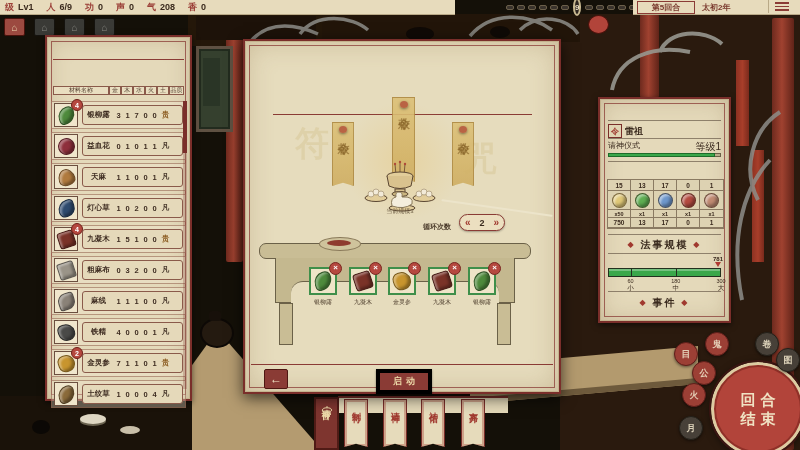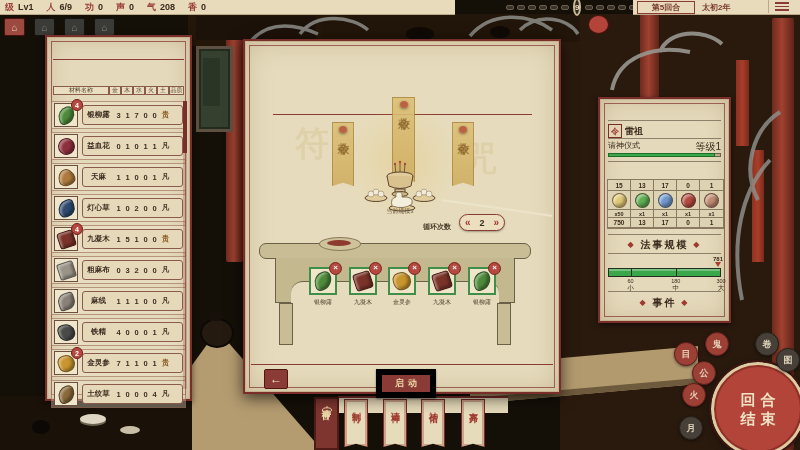--- a/index.html
+++ b/index.html
@@ -123,21 +123,21 @@
   #plate-food{left:82px;top:199px;width:24px;height:6px;border-radius:50%;background:#8e3a2e}
   
   .slot{position:absolute;top:226px;width:28px;height:28px;background:#efe5c8;border:2px solid #3f8f4a;box-sizing:border-box;
         display:flex;align-items:center;justify-content:center}
   .slot-x{position:absolute;top:-7px;right:-7px;width:11px;height:11px;border-radius:50%;background:#b5483f;border:1px solid #7a2520;
           color:#fff;font-size:8px;line-height:9px;text-align:center;font-weight:bold;z-index:3}
   .slot-label{position:absolute;top:257px;width:44px;text-align:center;font-size:6px;color:#4a3a2a}
   #footer-line{left:6px;top:323px;width:302px;border-top:1px solid #8a3b35}
   #back-btn{left:19px;top:328px;width:22px;height:18px;background:#8a3b35;border:1px solid #4e1712;border-radius:2px;
             color:#f0e3c4;font-size:12px;font-weight:bold;display:flex;align-items:center;justify-content:center}
-  #start-btn{left:131px;top:328px;width:48px;height:17px;background:#8a3b35;border:6px solid #000000;
+  #start-btn{left:131px;top:328px;width:48px;height:17px;background:#8a3b35;border:4px solid #000000;
              color:#ecd9a8;font-size:9px;font-weight:bold;letter-spacing:4px;text-indent:4px;
              display:flex;align-items:center;justify-content:center;box-shadow:0 1px 2px rgba(0,0,0,.4)}
 
   
   #god-panel{left:598px;top:97px;width:129px;height:222px;z-index:4}
   .sec-h{position:absolute;width:100%;text-align:center;font-size:10px;font-weight:bold;color:#3a2a1e;letter-spacing:2px}
   .sec-h .dia{color:#a0392f;font-size:8px;vertical-align:1px}
   .pline{position:absolute;left:8px;width:113px;border-top:1px solid rgba(58,42,30,.5)}
   #god-icon{left:8px;top:25px;width:12px;height:12px;border:1px solid #7a2e2a;background:#e0d4b4;color:#a0392f;
             font-size:8px;font-weight:bold;display:flex;align-items:center;justify-content:center}

